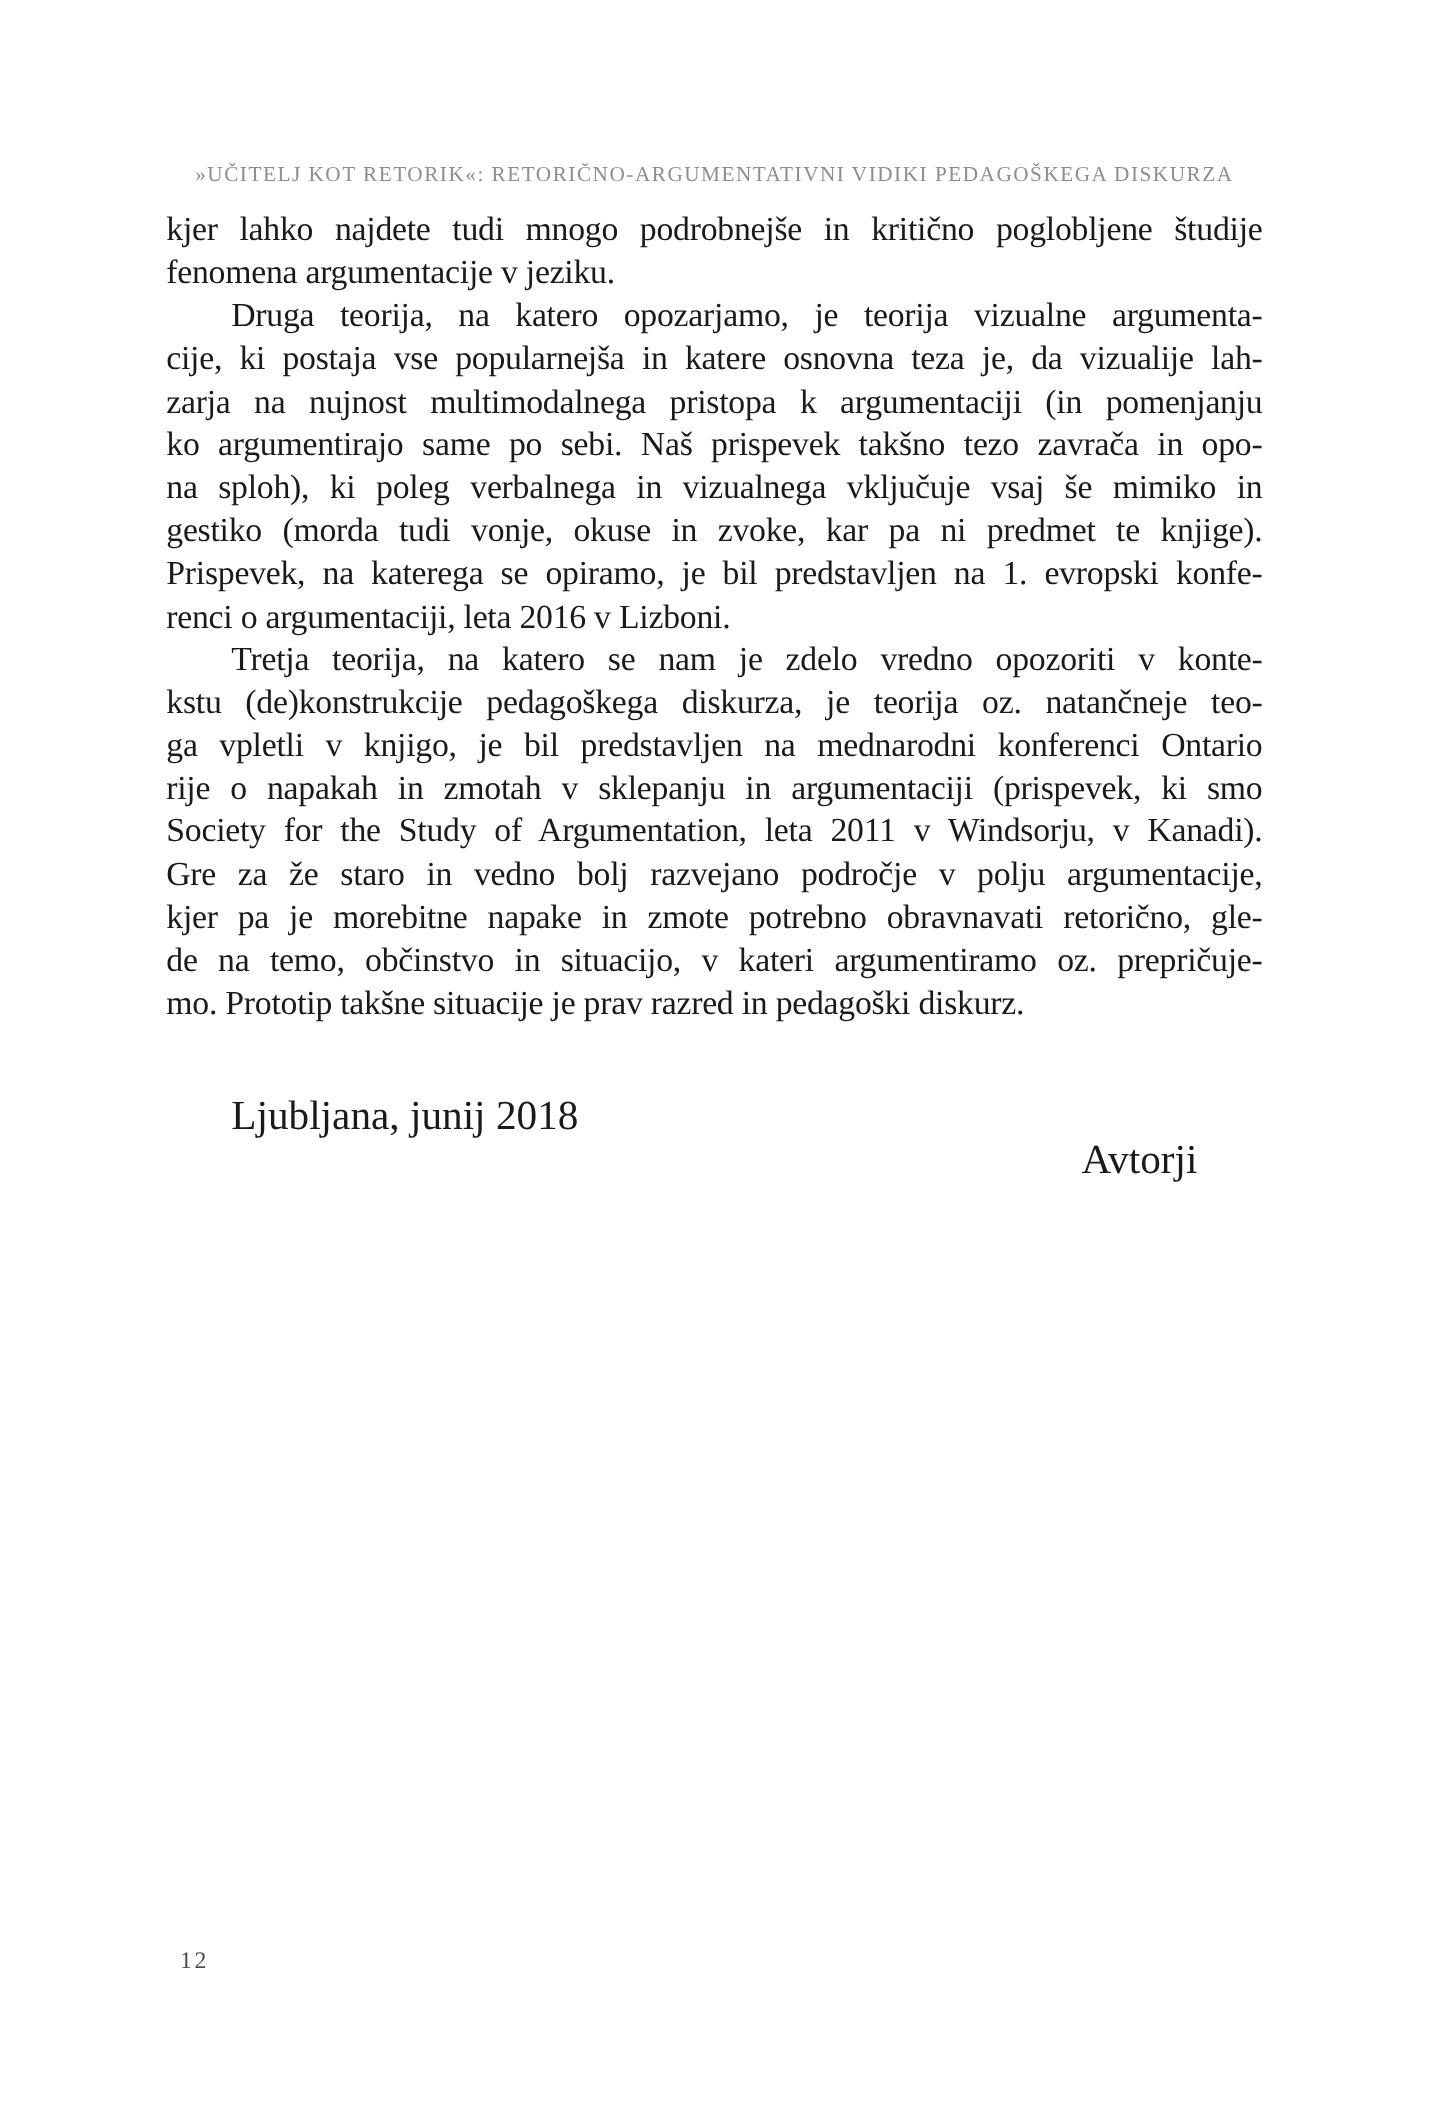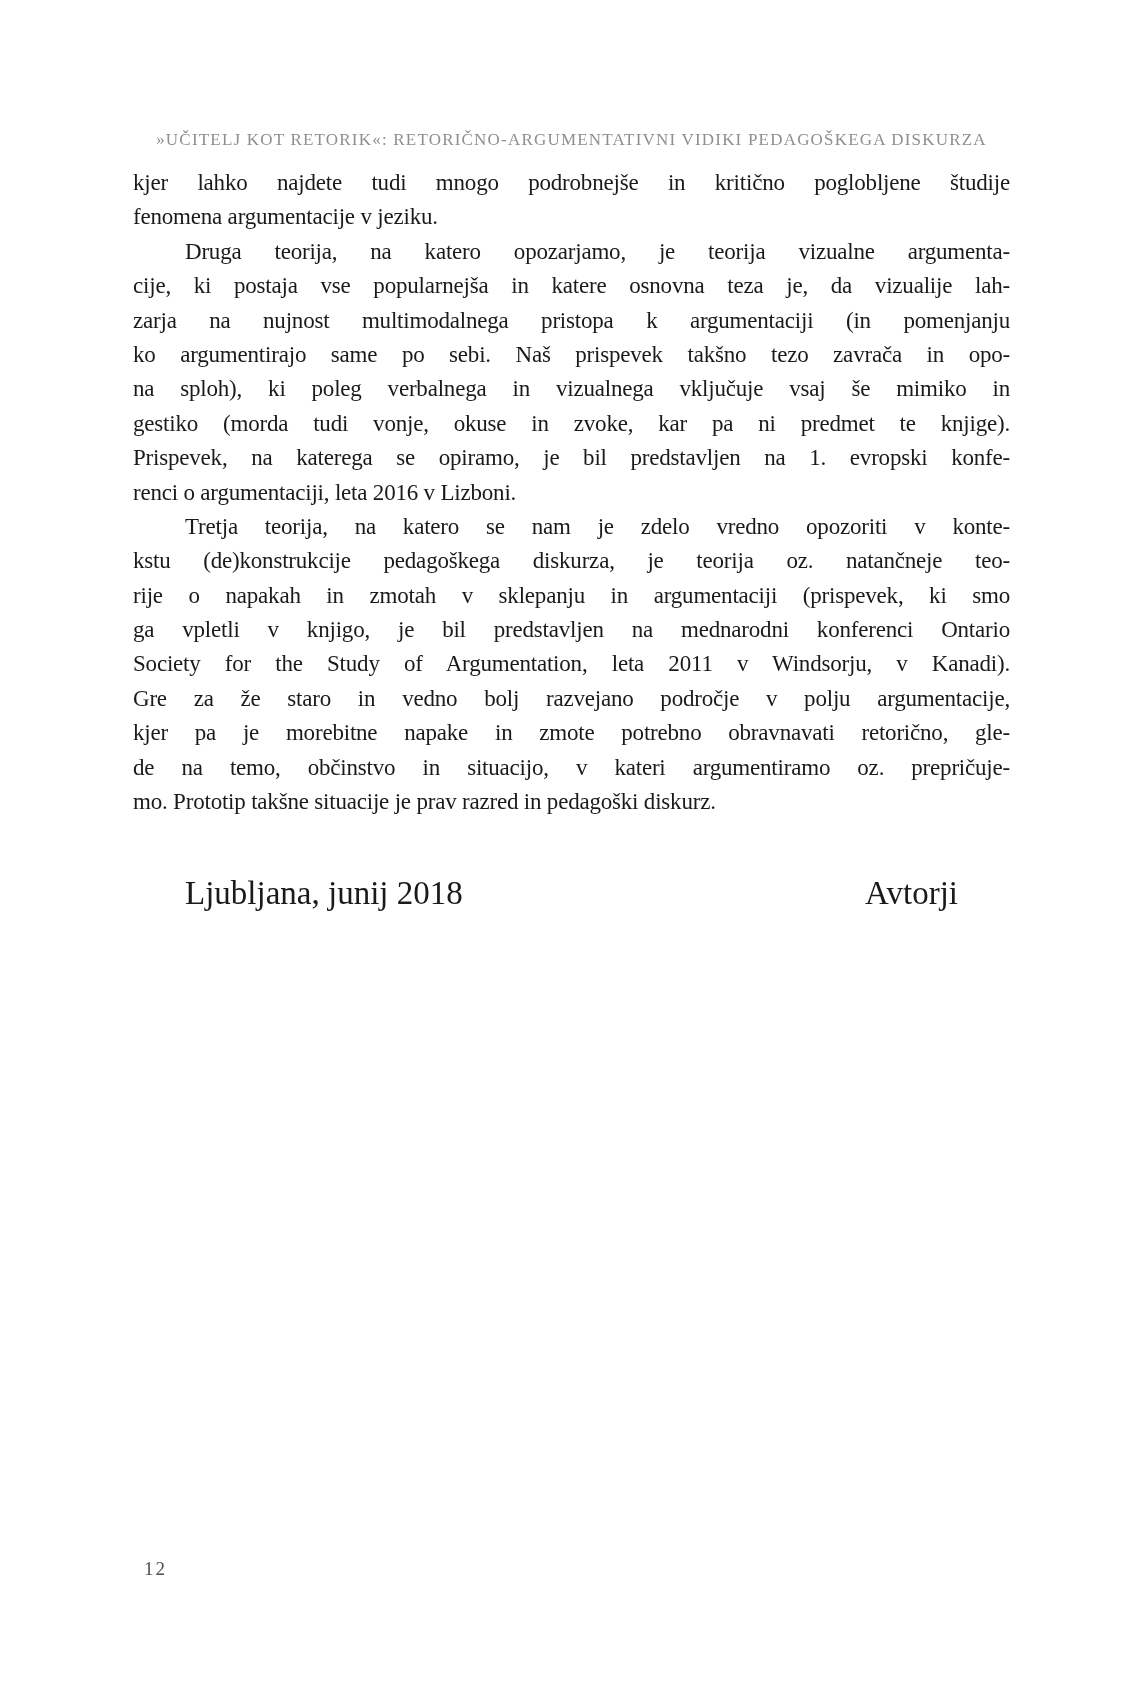--- a/index.html
+++ b/index.html
@@ -26,21 +26,21 @@
     line-height: 20px;
     letter-spacing: 1.2px;
     color: #8e8e8e;
     white-space: nowrap;
   }
   .body-text {
     position: absolute;
     top: 166px;
     left: 133px;
     width: 877px;
-    font-size: 23px;
+    font-size: 27px;
     letter-spacing: -0.2px;
   }
   .line {
     height: 34.4px;
     line-height: 34.4px;
     text-align: justify;
     text-align-last: justify;
     white-space: nowrap;
     overflow: visible;
   }
@@ -58,20 +58,21 @@
     font-size: 33px;
     line-height: 34.4px;
     display: flex;
     justify-content: space-between;
   }
   .signoff .place-date {
     padding-left: 52px;
   }
   .signoff .author {
     padding-right: 52px;
+    margin-top: 35px;
   }
   .page-number {
     position: absolute;
     top: 1558px;
     left: 144px;
     font-size: 19px;
     letter-spacing: 2px;
     color: #4d4d4d;
   }
 </style>
@@ -96,22 +97,22 @@
       <div class="line">ko argumentirajo same po sebi. Naš prispevek takšno tezo zavrača in opo-</div>
       <div class="line">na sploh), ki poleg verbalnega in vizualnega vključuje vsaj še mimiko in</div>
       <div class="line">gestiko (morda tudi vonje, okuse in zvoke, kar pa ni predmet te knjige).</div>
       <div class="line">Prispevek, na katerega se opiramo, je bil predstavljen na 1. evropski konfe-</div>
       <div class="line last">renci o argumentaciji, leta 2016 v Lizboni.</div>
     </div>
 
     <div>
       <div class="line indent">Tretja teorija, na katero se nam je zdelo vredno opozoriti v konte-</div>
       <div class="line">kstu (de)konstrukcije pedagoškega diskurza, je teorija oz. natančneje teo-</div>
+      <div class="line">ga vpletli v knjigo, je bil predstavljen na mednarodni konferenci Ontario</div>
       <div class="line">rije o napakah in zmotah v sklepanju in argumentaciji (prispevek, ki smo</div>
-      <div class="line">ga vpletli v knjigo, je bil predstavljen na mednarodni konferenci Ontario</div>
       <div class="line">Society for the Study of Argumentation, leta 2011 v Windsorju, v Kanadi).</div>
       <div class="line">Gre za že staro in vedno bolj razvejano področje v polju argumentacije,</div>
       <div class="line">kjer pa je morebitne napake in zmote potrebno obravnavati retorično, gle-</div>
       <div class="line">de na temo, občinstvo in situacijo, v kateri argumentiramo oz. prepričuje-</div>
       <div class="line last">mo. Prototip takšne situacije je prav razred in pedagoški diskurz.</div>
     </div>
 
   </div>
 
   <div class="signoff">

